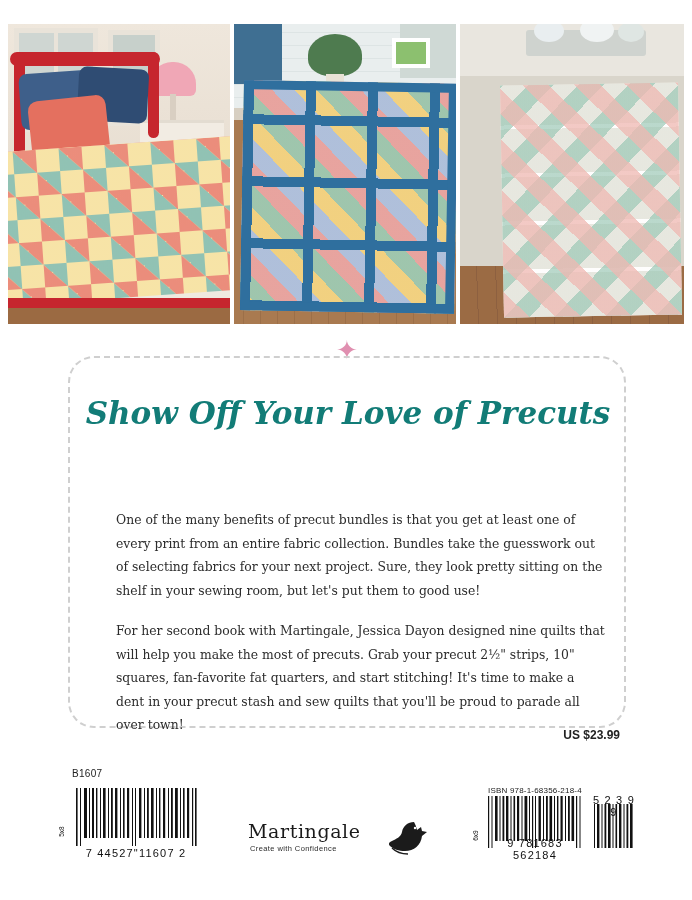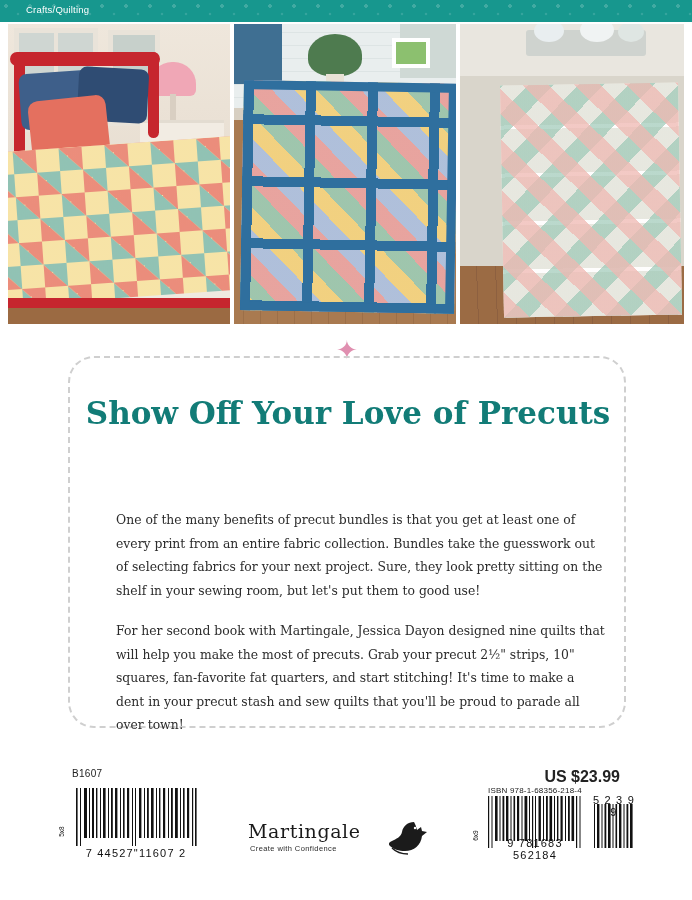--- a/index.html
+++ b/index.html
@@ -153,20 +153,21 @@
     border-radius: 26px;
     box-sizing: border-box;
   }
   .headline {
     position: absolute;
     left: 84px; top: 392px;
     width: 528px;
     text-align: center;
     color: #127c77;
     font-family: "DejaVu Serif", serif;
+    font-style: italic;
     font-weight: bold;
     font-size: 31px;
     line-height: 42px;
   }
   .body-copy {
     position: absolute;
     left: 104px; top: 508px;
     width: 490px;
     color: #2c2c2c;
     font-family: "DejaVu Serif", serif;
@@ -179,22 +180,22 @@
   
   .sku {
     position: absolute;
     left: 72px; top: 768px;
     font-size: 10px;
     color: #222;
     letter-spacing: .3px;
   }
   .price {
     position: absolute;
-    right: 72px; top: 768px;
-    font-size: 16px;
+    right: 72px; top: 728px;
+    font-size: 12px;
     color: #222;
     font-weight: bold;
   }
   .isbn-text {
     position: absolute;
     left: 488px; top: 786px;
     font-size: 8px;
     color: #222;
     letter-spacing: .2px;
   }
@@ -261,23 +262,20 @@
   .bird {
     position: absolute;
     right: 18px; top: 0;
   }
 </style>
 </head>
 <body>
 
 <div class="page">
 
-  <div class="top-band">
-    <div class="category">Crafts/Quilting</div>
-  </div>
 
   <div class="photo-strip">
 
     <div class="photo p1">
       <div class="wall"></div>
       <div class="window"></div>
       <div class="window2"></div>
       <div class="table"></div>
       <div class="floorlamp"></div>
       <div class="lamp-stem"></div>

